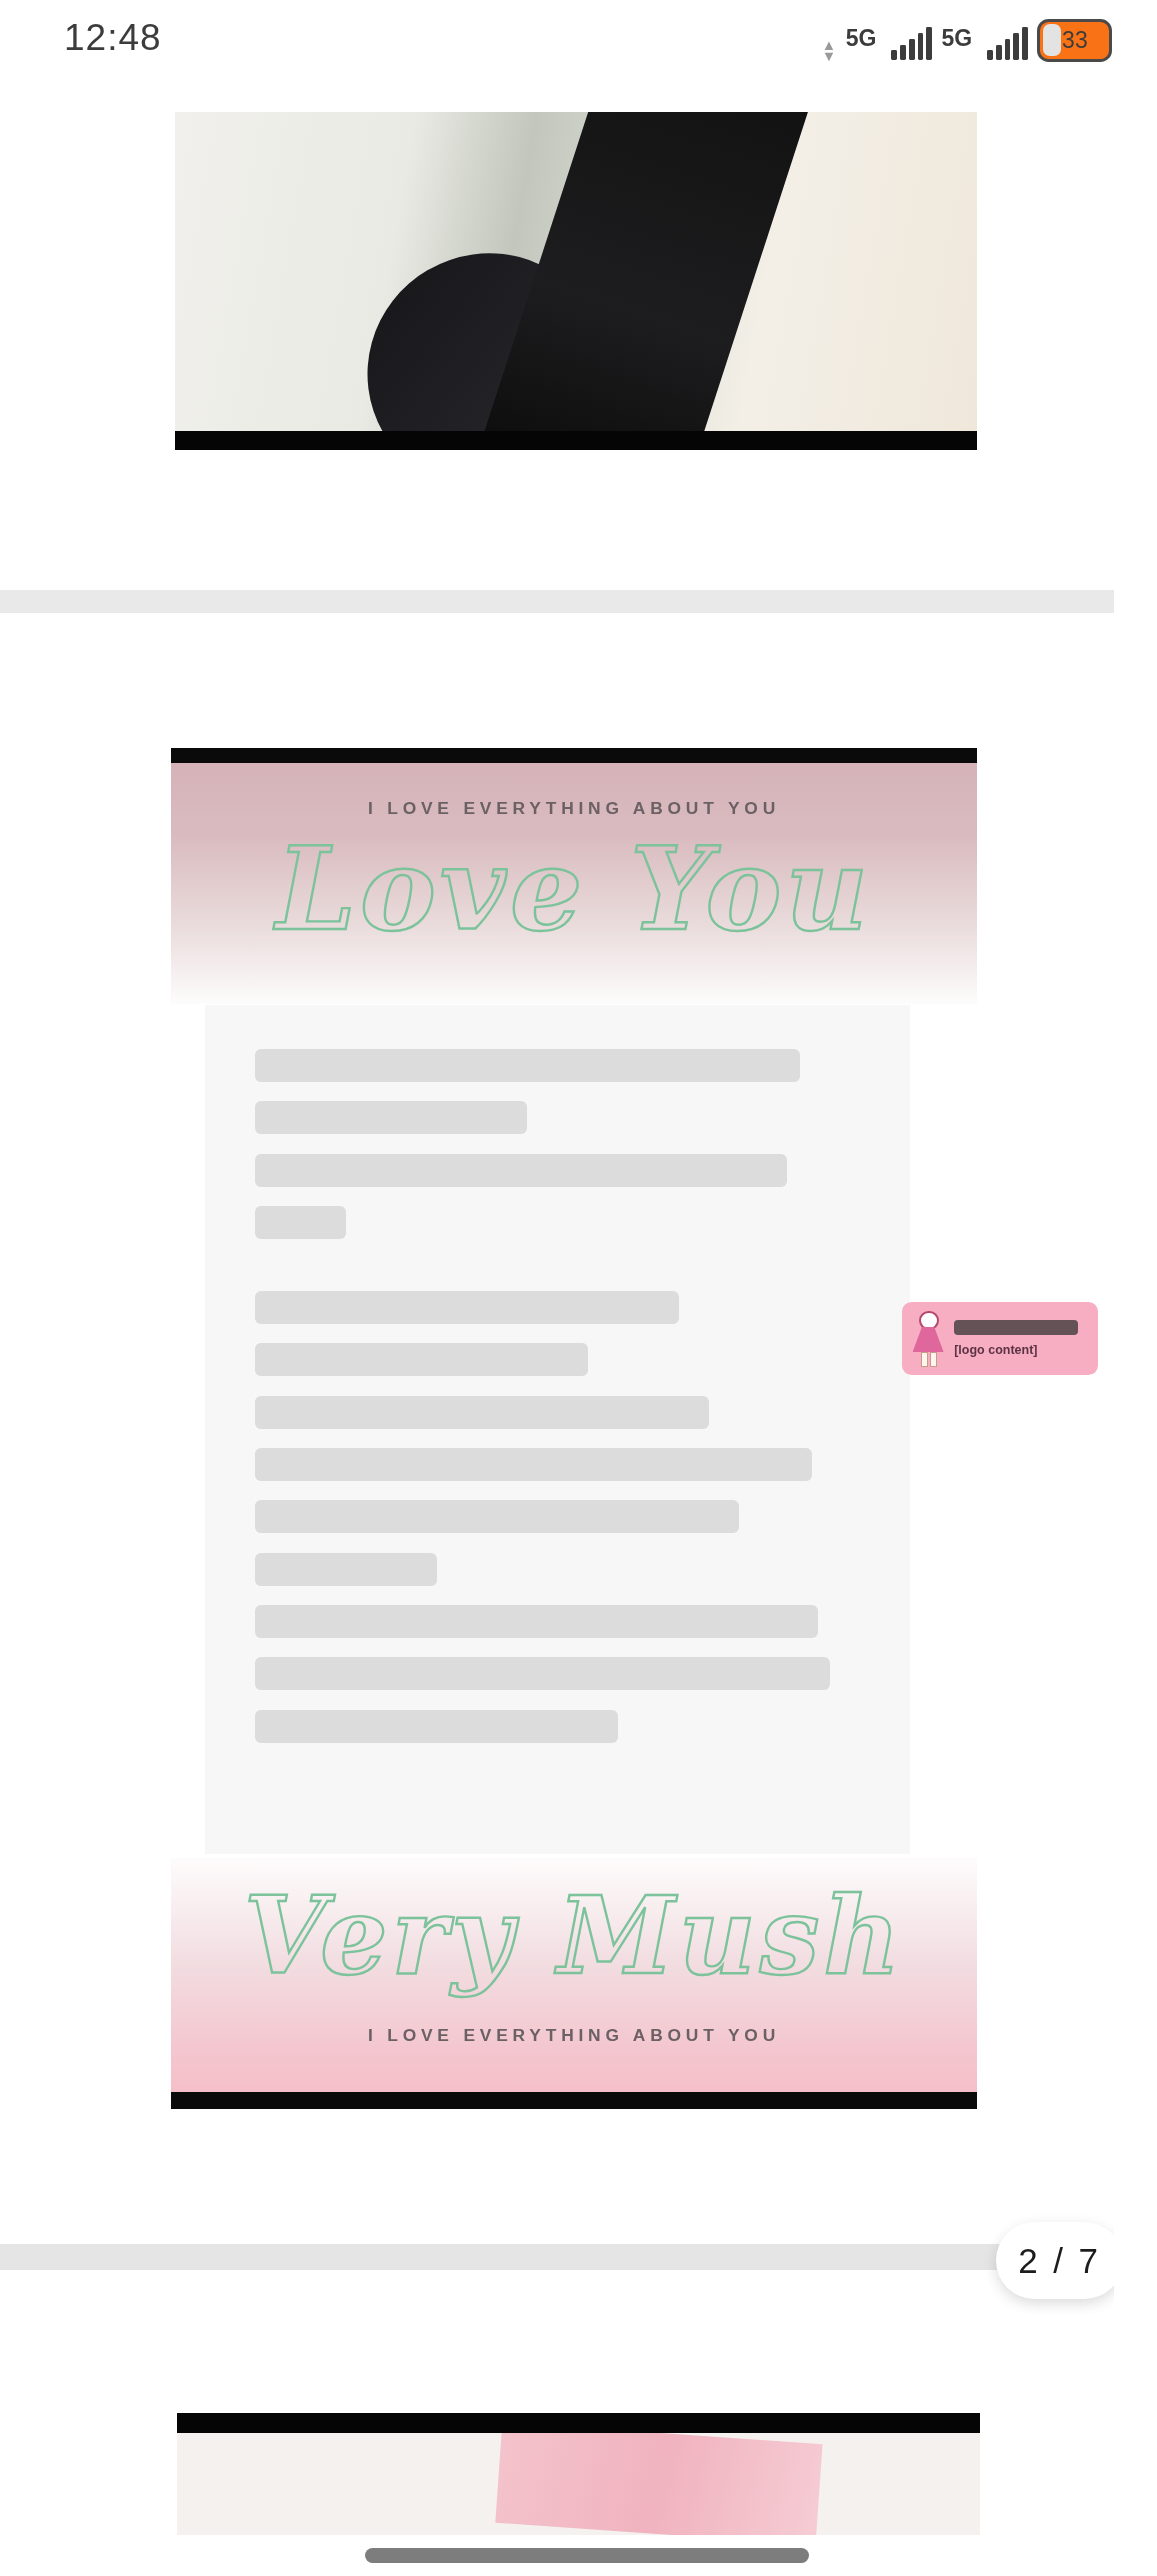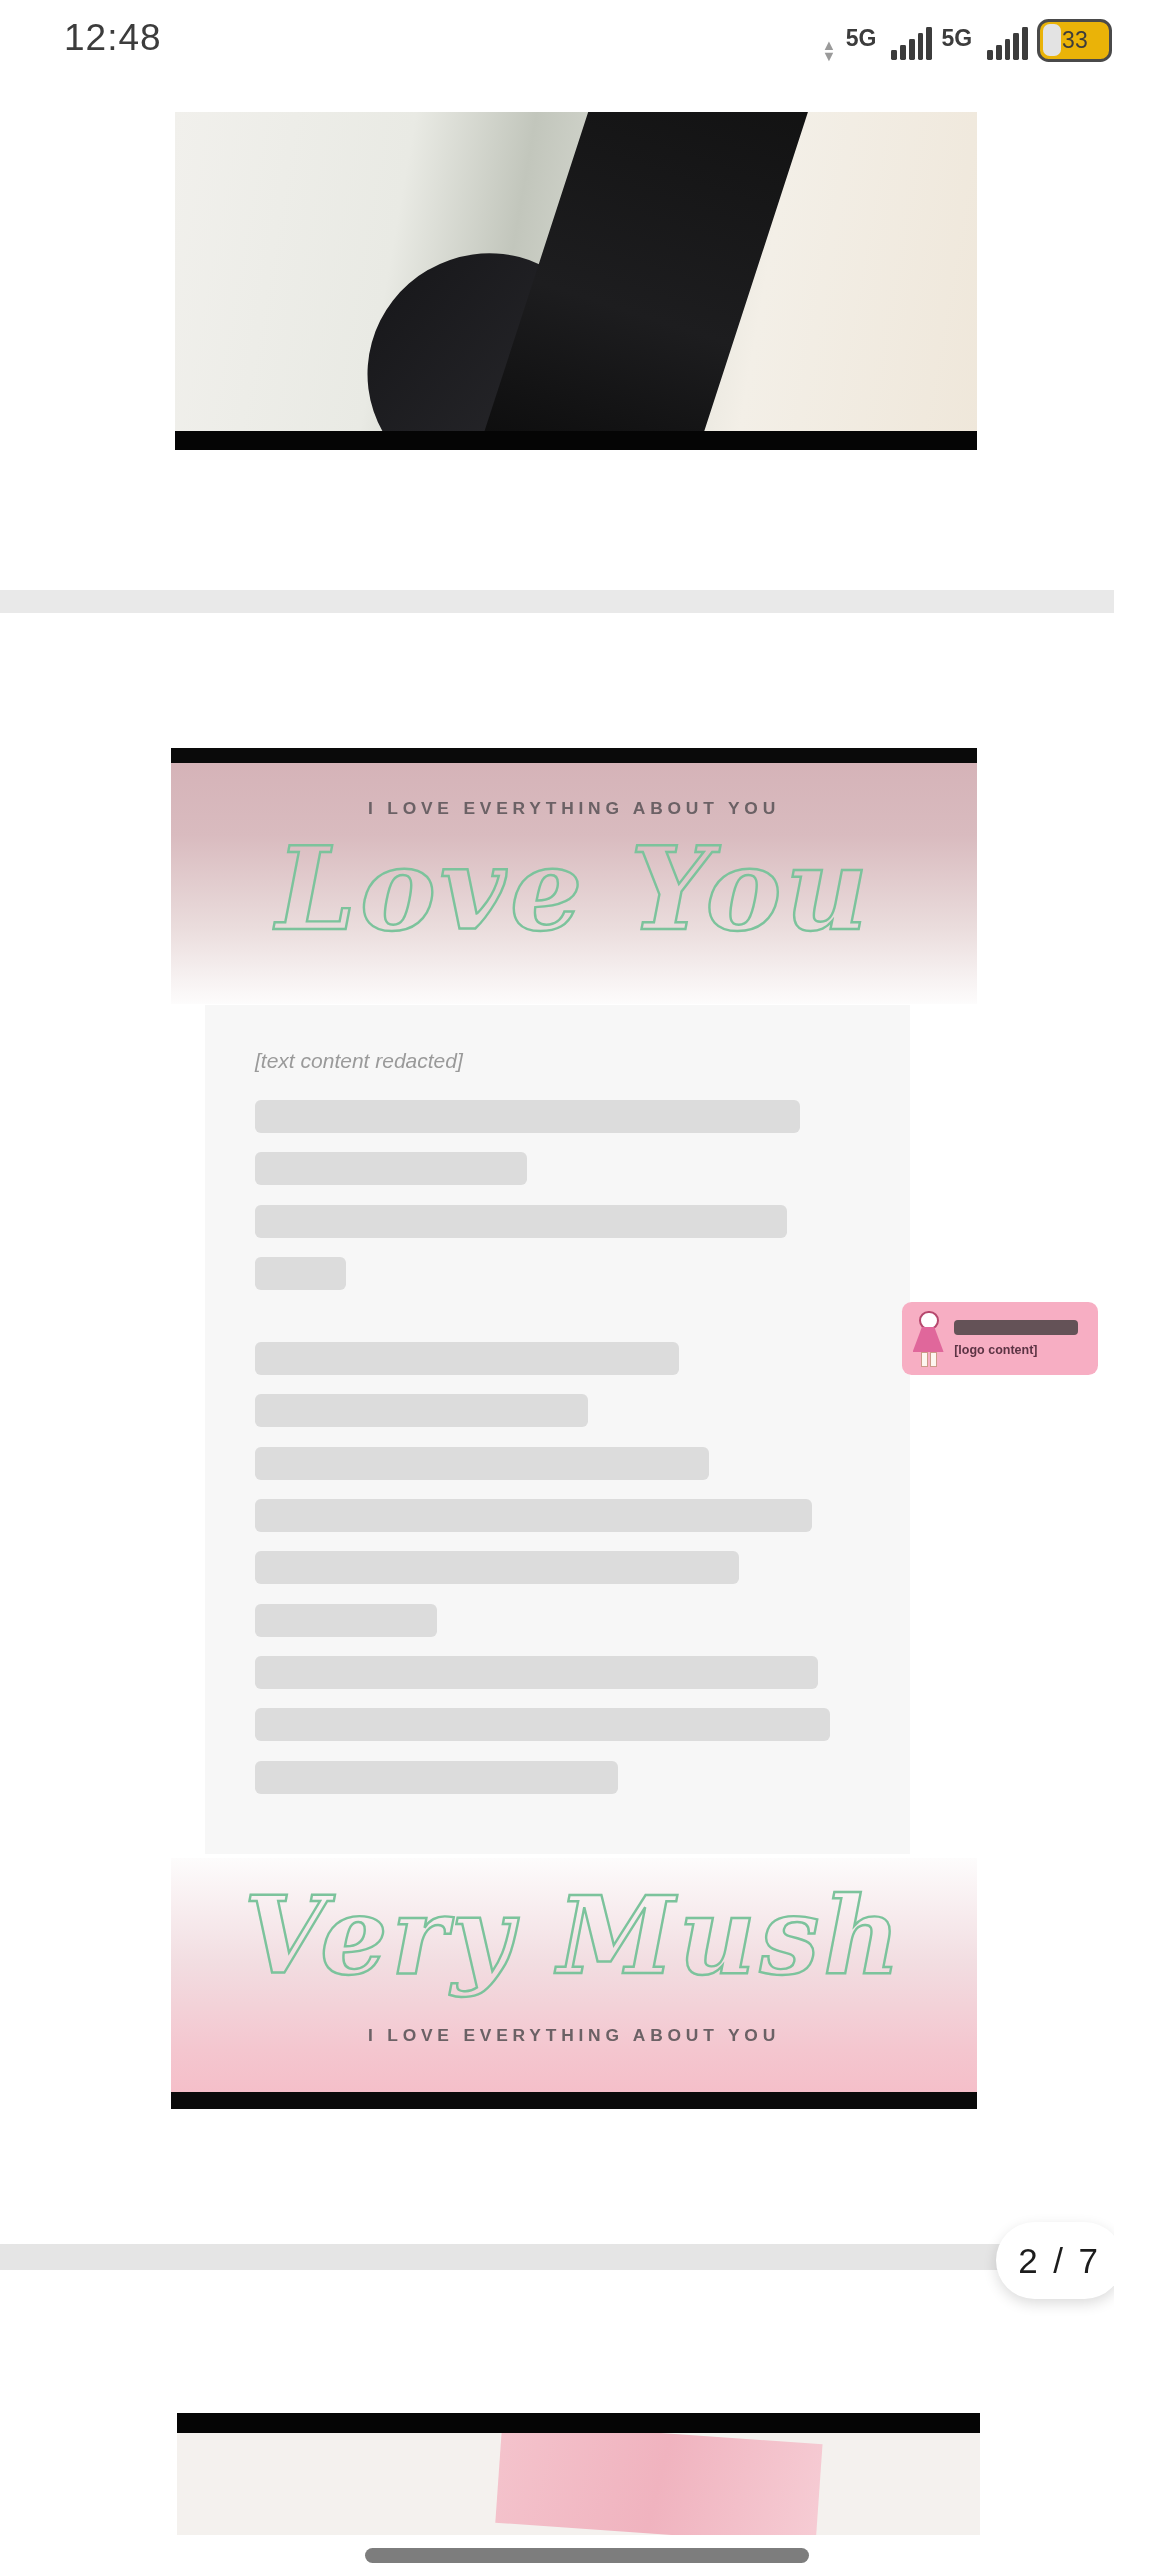--- a/index.html
+++ b/index.html
@@ -12,21 +12,21 @@
   .statusbar{position:absolute;left:0;top:0;width:1158px;height:77px;}
   .sb-time{position:absolute;left:64px;top:17.4px;font-size:37px;font-weight:500;color:#3c3c3c;letter-spacing:1px;}
   .sb-right{position:absolute;right:37px;top:15.4px;height:48px;display:flex;align-items:flex-end;gap:9.6px;}
   .sb-arrows{display:flex;flex-direction:column;align-items:center;justify-content:flex-end;height:42px;color:#9a9a9a;font-size:14.5px;line-height:10.6px;padding-bottom:1.9px;}
   .sb-net{display:flex;gap:15px;}
   .sb-5g{font-size:23px;font-weight:700;color:#3c3c3c;line-height:1;padding-bottom:13.5px;}
   .bars{display:flex;align-items:flex-end;gap:2.9px;height:33px;padding-bottom:1.9px;}
   .bar{width:5.8px;background:#3c3c3c;border-radius:1.4px;}
   .b1{height:9.6px}.b2{height:15.4px}.b3{height:21px}.b4{height:27px}.b5{height:33px}
   .battery{position:relative;width:69px;height:37px;border:3.4px solid #4a4a4a;border-radius:11.6px;
-    display:flex;align-items:center;justify-content:center;margin-bottom:1.9px;background:#eab308;overflow:hidden;}
+    display:flex;align-items:center;justify-content:center;margin-bottom:1.9px;background:#f97316;overflow:hidden;}
   .battery-fill{position:absolute;left:2.9px;top:2.9px;bottom:2.9px;width:26%;background:#e3e3e3;border-radius:6.8px;}
   .battery-num{position:relative;font-size:23px;font-weight:500;color:#3c3c3c;}
   .battery-cap{width:4.8px;height:15.4px;background:#4a4a4a;border-radius:0 2.9px 2.9px 0;margin-bottom:12.5px;margin-left:-5.8px;}
 
   
   .photo-top{position:absolute;left:175px;top:112px;width:802px;height:338px;
     background:linear-gradient(100deg,#f1f0ec 0%,#e9eae4 28%,#c2c6bc 42%,#d9dbd3 55%,#f3efe7 72%,#efe7da 100%);
     overflow:hidden;}
   .shoe{position:absolute;left:46%;top:-30%;width:26%;height:150%;
     background:linear-gradient(180deg,#101010,#1d1d1f 60%,#0a0a0a);
@@ -148,21 +148,20 @@
 
   <div class="card">
     <div class="card-blackbar-top"></div>
 
     <div class="banner-top">
       <div class="tagline">I LOVE EVERYTHING ABOUT YOU</div>
       <div class="script">Love You</div>
     </div>
 
     <div class="panel">
-      <div class="redaction-notice">[text content redacted]</div>
       <div class="rline w90"></div>
       <div class="rline w45"></div>
       <div class="rline w88"></div>
       <div class="rline w15"></div>
       <div class="rgap"></div>
       <div class="rline w70"></div>
       <div class="rline w55"></div>
       <div class="rline w75"></div>
       <div class="rline w92"></div>
       <div class="rline w80"></div>

